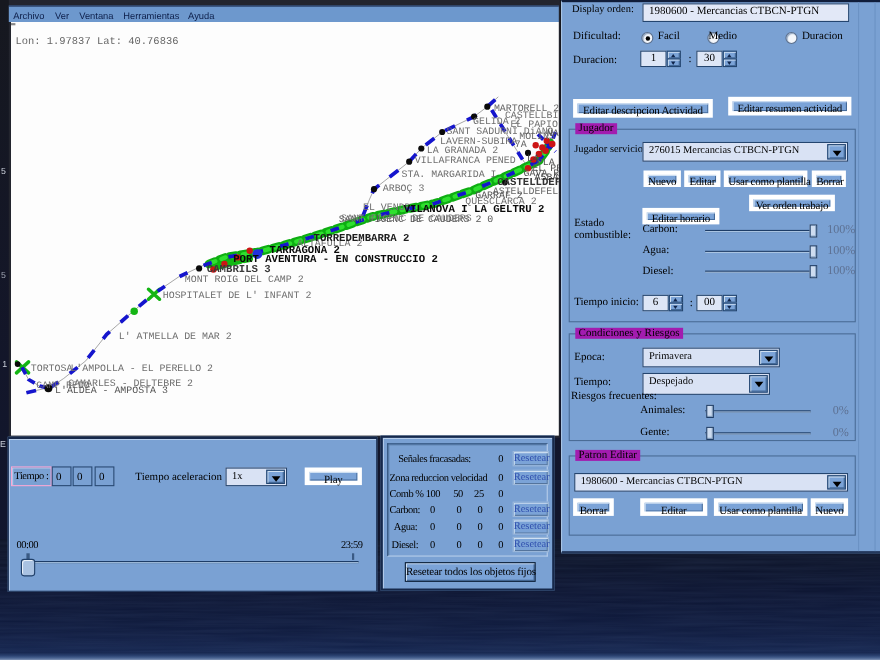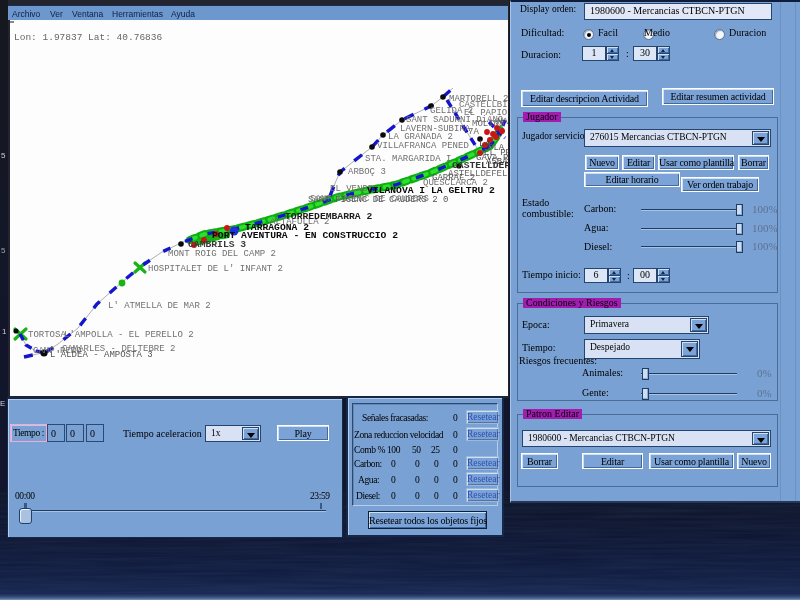--- a/index.html
+++ b/index.html
@@ -1,20 +1,20 @@
 <!DOCTYPE html>
 <html><head><meta charset="utf-8">
 <style>
 html,body{margin:0;padding:0;width:800px;height:600px;overflow:hidden;background:#14161f}
 *{box-sizing:border-box}
 body{position:relative;font-family:"Liberation Serif",serif;color:#000}
 .ab{position:absolute}
 .lbl{position:absolute;font-size:10px;white-space:nowrap}
 .ml{font-size:9.5px!important;letter-spacing:-0.4px}
-.btn{position:absolute;background:#7ba3d7;border:1px solid #ffffff;box-shadow:inset 1px 1px 0 #cfe0f2,inset -1px -1px 0 #446a99;font-size:10px;letter-spacing:-0.2px;text-align:center;white-space:nowrap}
+.btn{position:absolute;background:#7ba3d7;border:4px solid #ffffff;box-shadow:inset 1px 1px 0 #cfe0f2,inset -1px -1px 0 #446a99;font-size:10px;letter-spacing:-0.2px;text-align:center;white-space:nowrap}
 .tb{position:absolute;background:#e2e8f7;border:1px solid #24456f;font-size:10px;white-space:nowrap}
 .grp{position:absolute;border:1px solid #4a6c96}
 .gl{position:absolute;background:#a21caf;font-size:10px;padding:0 3px;white-space:nowrap;line-height:10px}
 .radio{position:absolute;width:11px;height:11px;border-radius:50%;background:#f4f7fb;border:1px solid #5a6f8d;box-shadow:inset 1px 1px 1px #93a7c0}
 .rdot{position:absolute;width:4px;height:4px;border-radius:50%;background:#000;left:3px;top:3px}
 .spv{position:absolute;background:#dde6f6;border:1px solid #24456f;font-size:10px;text-align:center}
 .spb{position:absolute;background:#7ba3d7;border:1px solid #24456f;box-shadow:inset 1px 1px 0 #cfe0f2,inset -1px -1px 0 #446a99}
 .tri-u{position:absolute;width:0;height:0;border-left:2.5px solid transparent;border-right:2.5px solid transparent;border-bottom:3px solid #10254a;left:3px;top:2px}
 .tri-d{position:absolute;width:0;height:0;border-left:2.5px solid transparent;border-right:2.5px solid transparent;border-top:3px solid #10254a;left:3px;top:2px}
 .combo{position:absolute;background:#d9e2f4;border:1px solid #24456f;font-size:9.5px;white-space:nowrap}
@@ -196,21 +196,21 @@
 <div class="grp" style="left:517px;top:117px;width:261px;height:176px"></div>
 <span class="gl" style="left:523px;top:112px">Jugador</span>
 <span class="lbl" style="left:522px;top:131px;font-size:9.5px">Jugador servicio:</span>
 <div class="combo" style="left:584px;top:129px;width:187px;height:18px;padding:2px 0 0 5px">276015 Mercancias CTBCN-PTGN<div class="cbtn">
         <i class="carr"></i>
       </div></div>
 <div class="btn" style="left:585px;top:155px;width:34px;height:15px;padding-top:1px">Nuevo</div>
 <div class="btn" style="left:622px;top:155px;width:33px;height:15px;padding-top:1px">Editar</div>
 <div class="btn" style="left:658px;top:155px;width:76px;height:15px;padding-top:1px">Usar como plantilla</div>
 <div class="btn" style="left:738px;top:155px;width:31px;height:15px;padding-top:1px">Borrar</div>
-<div class="btn" style="left:584px;top:172px;width:96px;height:15px;padding-top:1px">Editar horario</div>
+<div class="btn" style="left:584px;top:189px;width:70px;height:15px;padding-top:1px">Editar horario</div>
 <div class="btn" style="left:681px;top:177px;width:78px;height:15px;padding-top:1px">Ver orden trabajo</div>
 <span class="lbl" style="left:522px;top:197px">Estado</span>
 <span class="lbl" style="left:522px;top:208px">combustible:</span>
 <span class="lbl" style="left:584px;top:203px">Carbon:</span>
 <div class="strack" style="left:641px;top:209px;width:96px"></div>
 <div class="sthumb" style="left:736px;top:204px"></div>
 <span class="pct" style="left:752px;top:203px">100%</span>
 <span class="lbl" style="left:584px;top:222px">Agua:</span>
 <div class="strack" style="left:641px;top:228px;width:96px"></div>
 <div class="sthumb" style="left:736px;top:223px"></div>

